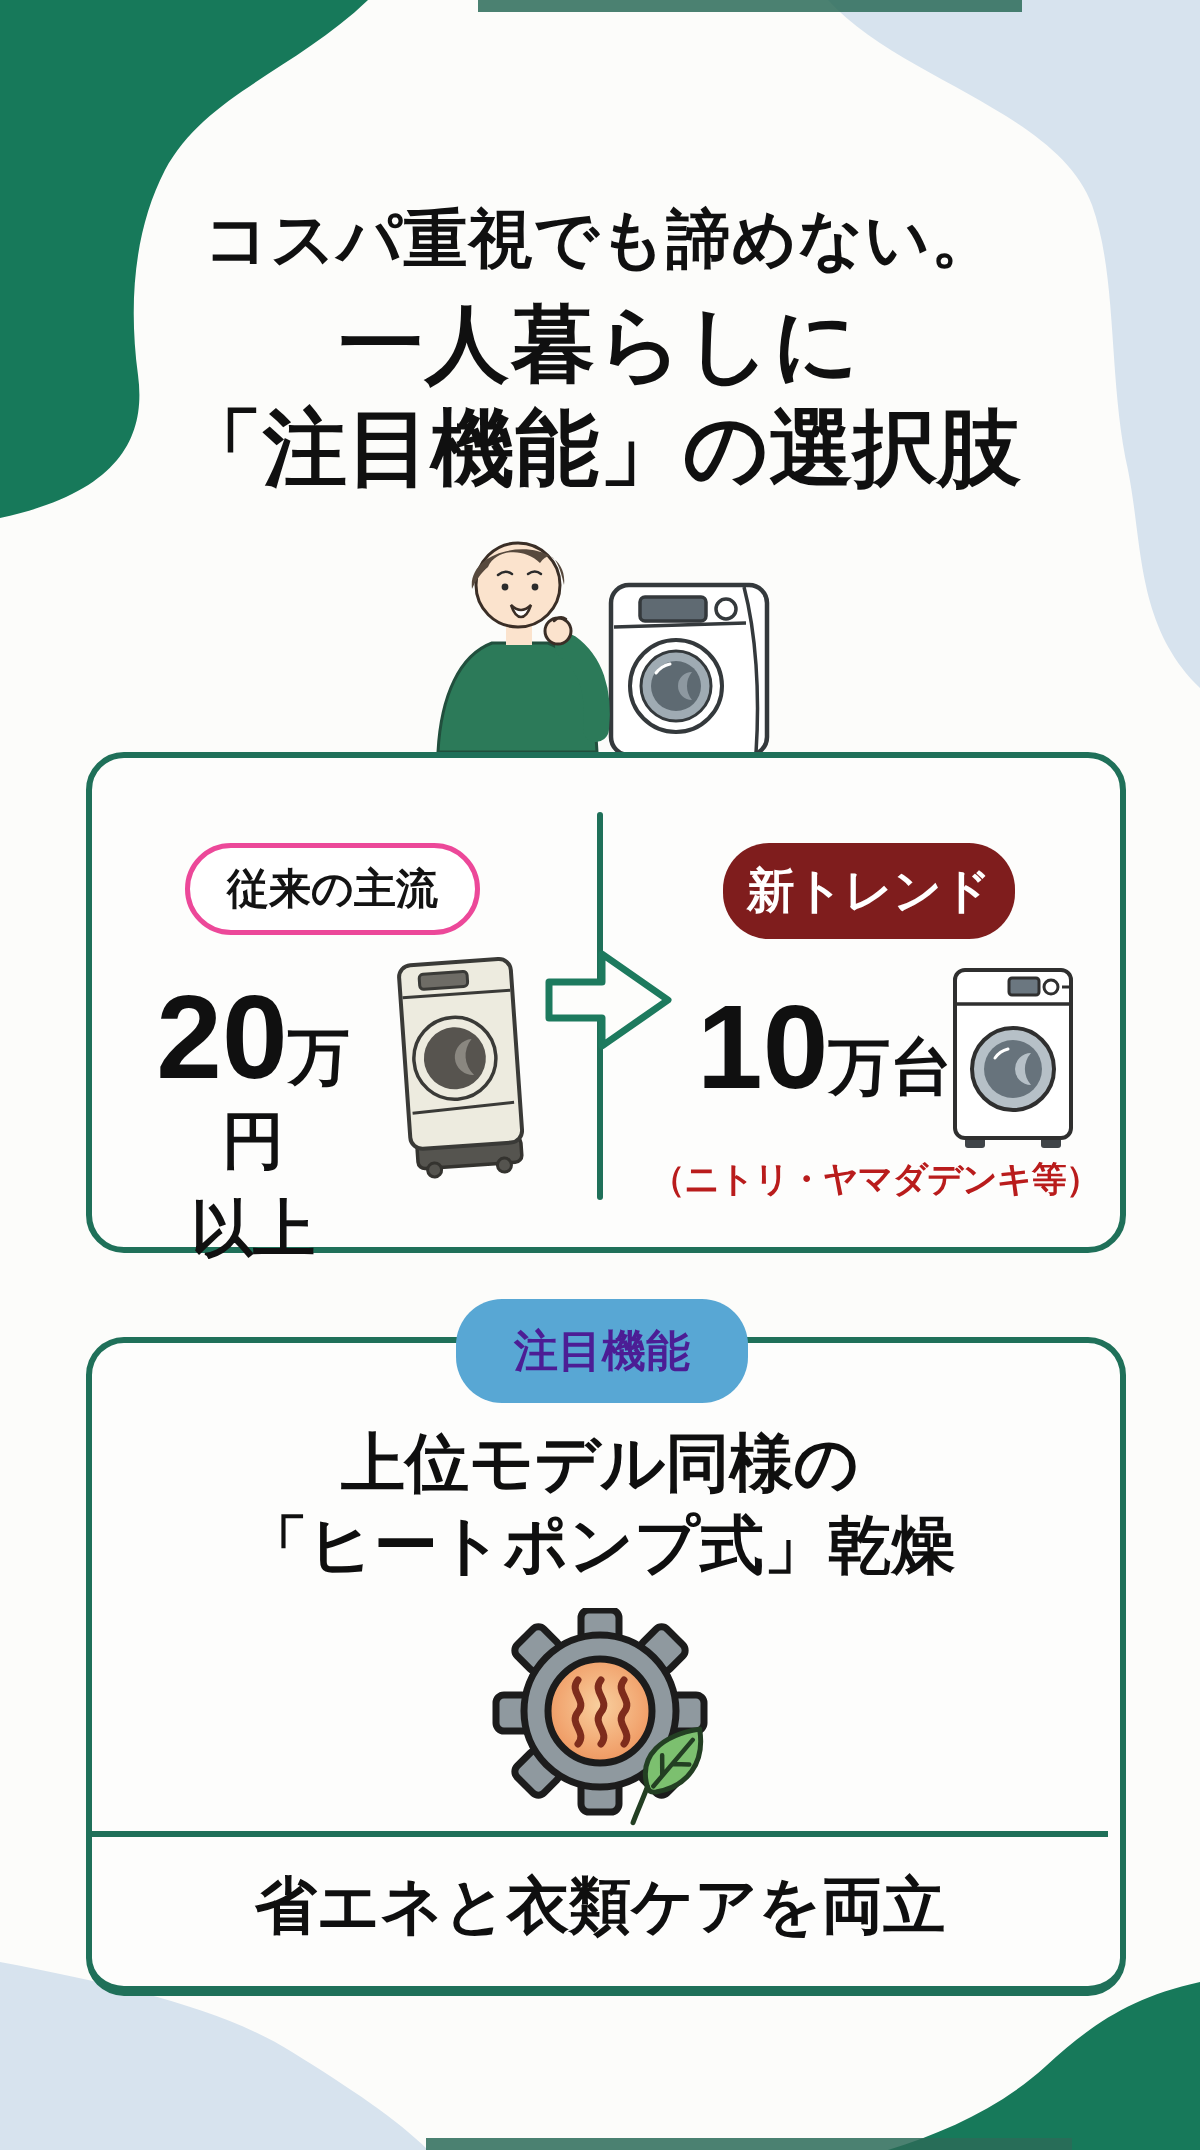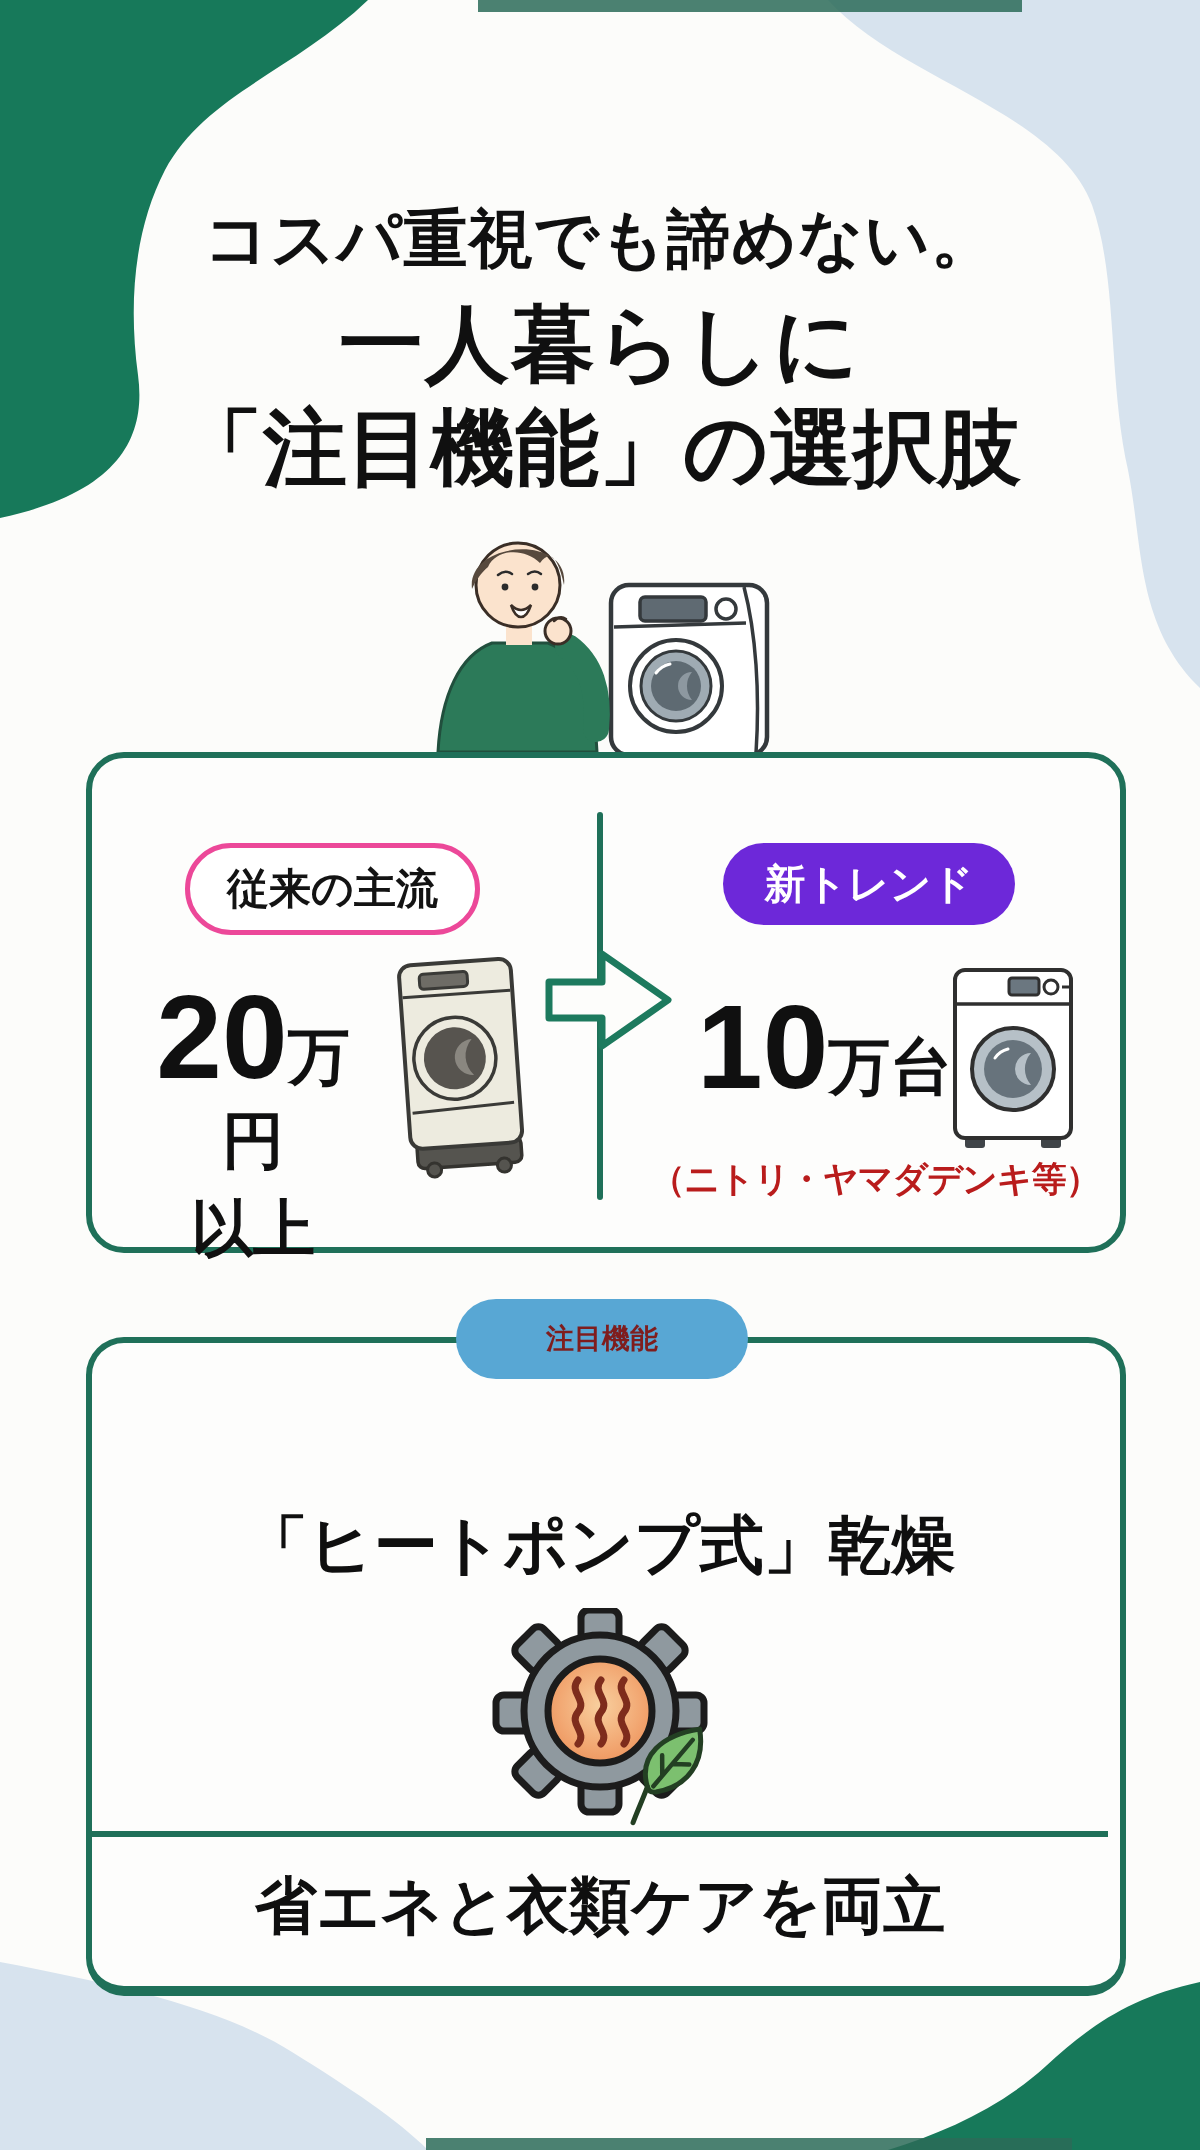--- a/index.html
+++ b/index.html
@@ -40,26 +40,26 @@
   
   .badge{
     display:flex;align-items:center;justify-content:center;
     font-weight:900;z-index:3;border-radius:46px;
   }
   .badge-outline{
     left:185px;top:843px;width:285px;height:82px;
     background:#ffffff;border:5px solid #ec4899;color:#131313;font-size:42px;
   }
   .badge-blue-1{
-    left:723px;top:843px;width:292px;height:82px;
-    background:#6d28d9;color:#ffffff;font-size:41px;
+    left:723px;top:843px;width:292px;height:96px;
+    background:#7f1d1d;color:#ffffff;font-size:48px;
   }
   .badge-blue-2{
-    left:456px;top:1299px;width:292px;height:80px;
-    background:#58a7d4;color:#7f1d1d;font-size:28px;
+    left:456px;top:1299px;width:292px;height:104px;
+    background:#58a7d4;color:#4c1d95;font-size:44px;
   }
 
   
   .price{z-index:2;color:#101010;font-weight:900;}
   .price-left{left:128px;top:978px;width:250px;text-align:center;}
   .price-right{left:672px;top:988px;width:290px;text-align:left;margin-left:25px;}
   .price-num{font-size:118px;line-height:1.0;font-weight:900;}
   .price-unit{font-size:62px;font-weight:900;}
   .price-sub{display:block;font-size:62px;font-weight:900;margin-top:4px;}
   .price-note{
@@ -175,20 +175,21 @@
     <circle cx="62" cy="103" r="29" fill="#67737c"></circle>
     <path d="M80,87 a24,24 0 0 0 0,32 a15,15 0 0 1 0,-32 Z" fill="#b6c0c7"></path>
     <path d="M44,92 a22,22 0 0 1 13,-9" fill="none" stroke="#ffffff" stroke-width="3" stroke-linecap="round"></path>
   </svg>
 
   <div class="abs price-note">（ニトリ・ヤマダデンキ等）</div>
 
   <div class="abs panel panel-2"></div>
   <div class="abs badge badge-blue-2">注目機能</div>
 
+  <div class="abs feature-line feature-1">上位モデル同様の</div>
   <div class="abs feature-line feature-2">「ヒートポンプ式」乾燥</div>
 
   <svg class="abs gear-holder" width="232" height="222" viewBox="0 0 232 222">
     <defs>
       <radialGradient id="gradOrange" cx="50%" cy="45%" r="65%">
         <stop offset="0%" stop-color="#f8cf9e"></stop>
         <stop offset="60%" stop-color="#f2a873"></stop>
         <stop offset="100%" stop-color="#ec8d55"></stop>
       </radialGradient>
     </defs>

